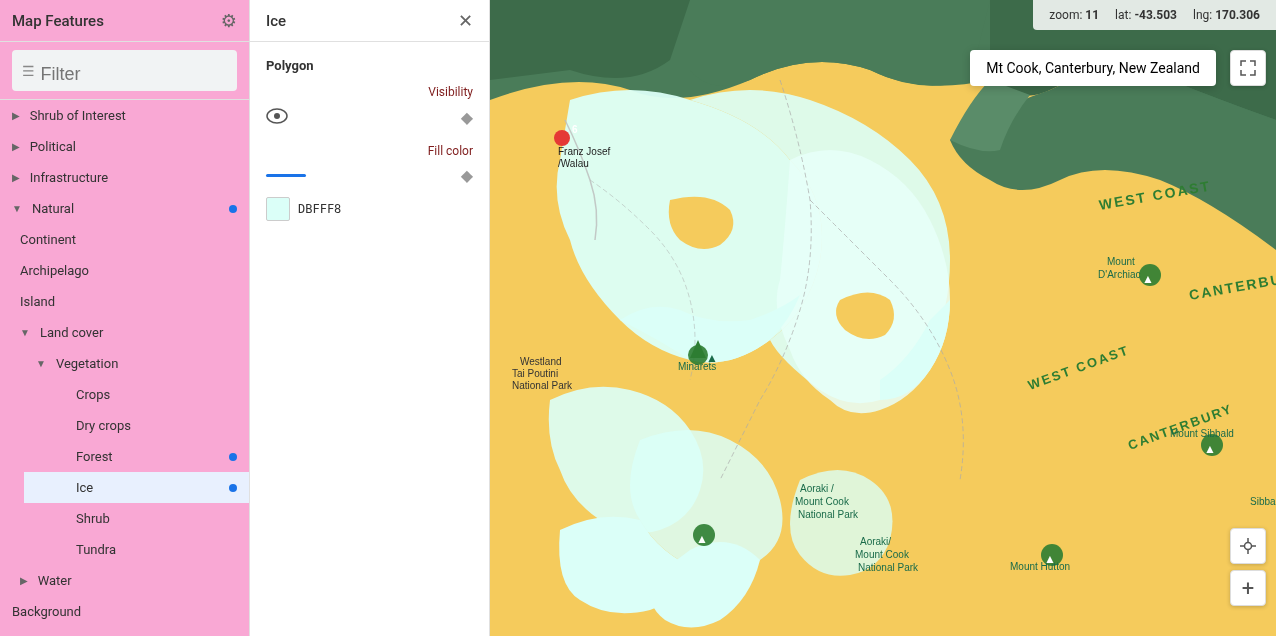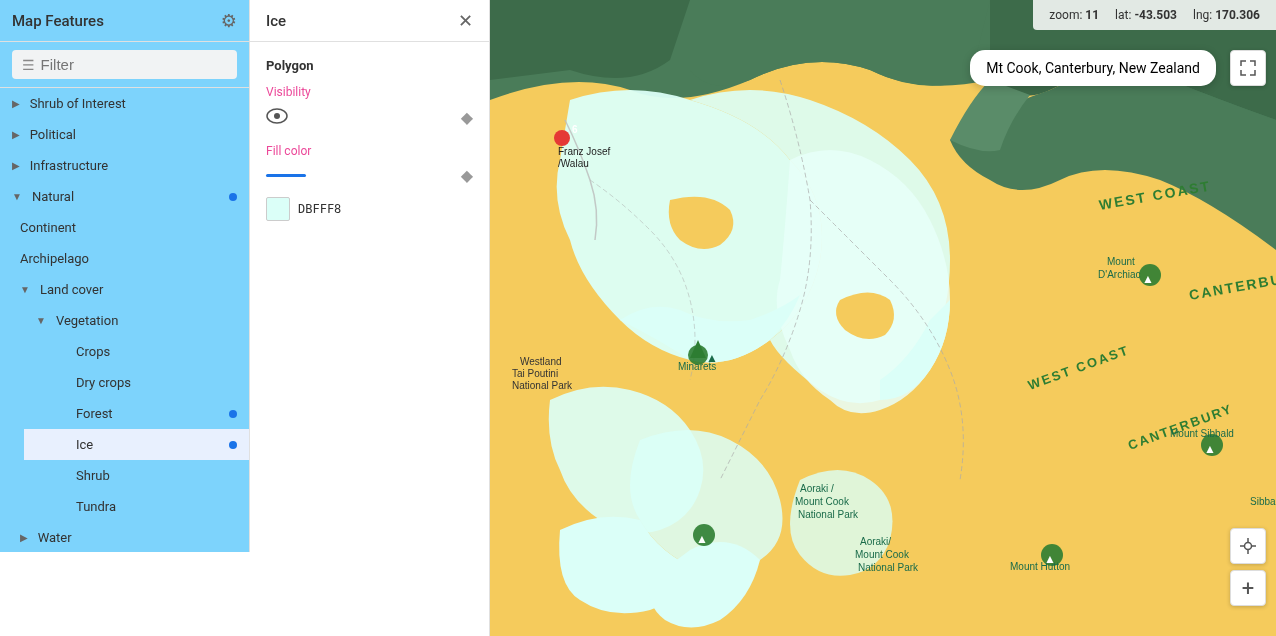--- a/index.html
+++ b/index.html
@@ -2,25 +2,25 @@
 <html><head>
   <meta charset="utf-8">
   <style>
     * { box-sizing: border-box; margin: 0; padding: 0; }
     body { font-family: 'Roboto', Arial, sans-serif; font-size: 13px; display: flex; height: 636px; width: 1276px; overflow: hidden; background: #fff; }
 
     
     .sidebar {
       width: 250px;
       min-width: 250px;
-      background: #7dd3fc;
+      background: #f9a8d4;
       border-right: 1px solid #e0e0e0;
       display: flex;
       flex-direction: column;
-      height: 552px;
+      height: 636px;
       overflow-y: auto;
     }
 
     .sidebar-header {
       display: flex;
       align-items: center;
       justify-content: space-between;
       padding: 10px 12px;
       border-bottom: 1px solid #e0e0e0;
       font-size: 15px;
@@ -49,23 +49,24 @@
       color: #888;
       display: flex;
       align-items: center;
       gap: 6px;
     }
 
     .filter-input input {
       background: transparent;
       border: none;
       outline: none;
-      font-size: 15px;
+      font-size: 18px;
       color: #555;
       width: 100%;
+      margin-top: 8px;
     }
 
     .nav-item {
       padding: 8px 12px;
       cursor: pointer;
       display: flex;
       align-items: center;
       justify-content: space-between;
       color: #333;
       font-size: 13px;
@@ -148,21 +149,22 @@
 
     .panel-row {
       display: flex;
       align-items: center;
       justify-content: space-between;
       margin-bottom: 12px;
     }
 
     .panel-label {
       font-size: 12px;
-      color: #ec4899;
+      color: #7f1d1d;
+      text-align: right;
     }
 
     .visibility-icon {
       font-size: 18px;
       color: #555;
     }
 
     .diamond-icon {
       color: #999;
       font-size: 16px;
@@ -215,21 +217,21 @@
       z-index: 10;
       background: rgba(255,255,255,0.85);
       border-bottom-left-radius: 4px;
     }
 
     .map-tooltip {
       position: absolute;
       top: 50px;
       right: 60px;
       background: white;
-      border-radius: 15px;
+      border-radius: 4px;
       padding: 10px 16px;
       font-size: 14px;
       box-shadow: 0 2px 8px rgba(0,0,0,0.2);
       z-index: 10;
       white-space: nowrap;
     }
 
     .map-fullscreen-btn {
       position: absolute;
       top: 50px;
@@ -355,20 +357,25 @@
       <span>Continent</span>
     </div>
   </div>
 
   <div class="nav-item nav-sub">
     <div class="left">
       <span>Archipelago</span>
     </div>
   </div>
 
+  <div class="nav-item nav-sub">
+    <div class="left">
+      <span>Island</span>
+    </div>
+  </div>
 
   <div class="nav-item nav-sub">
     <div class="left">
       <span class="chevron">▼</span>
       <span>Land cover</span>
     </div>
   </div>
 
   <div class="nav-item nav-sub2">
     <div class="left">

